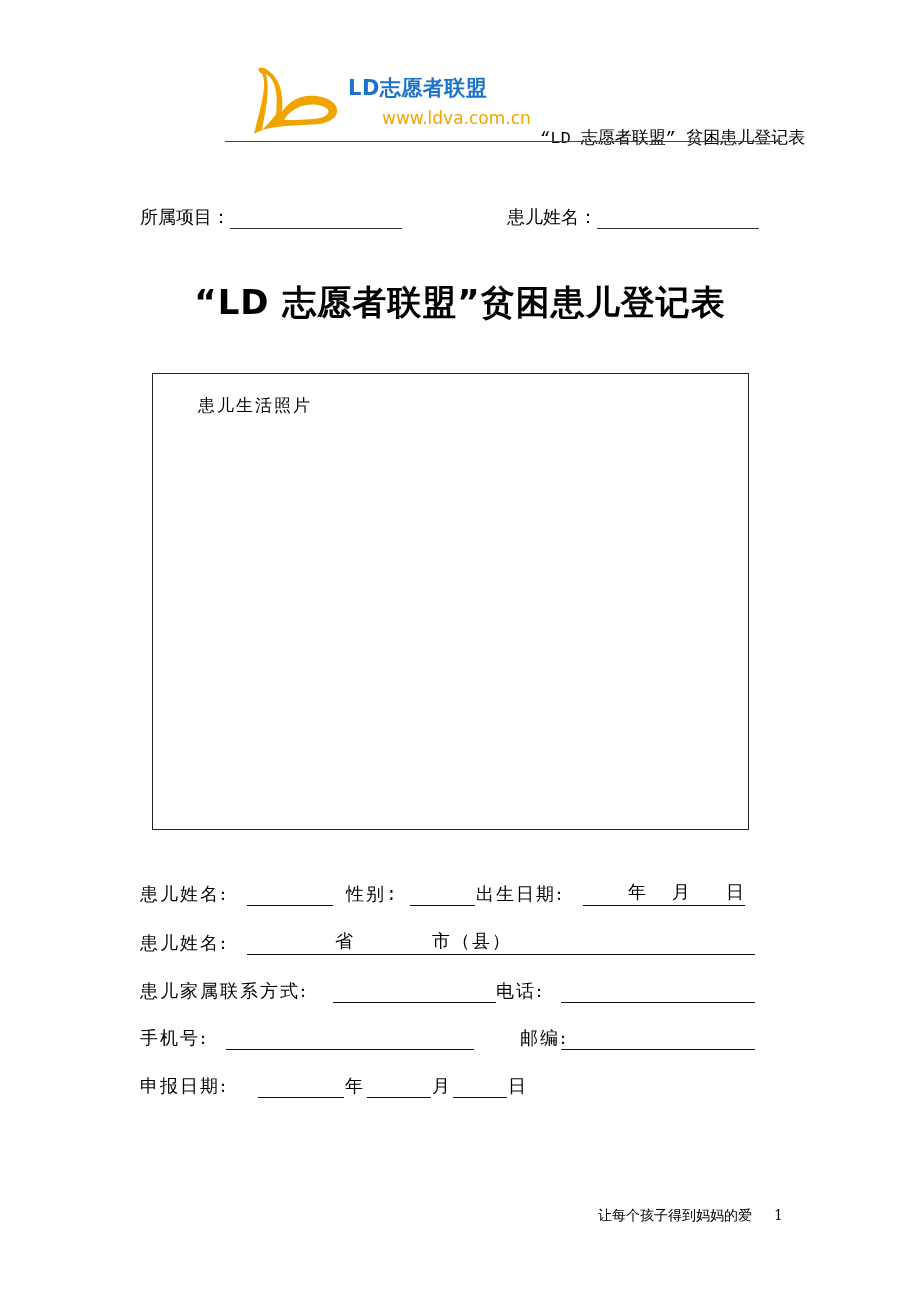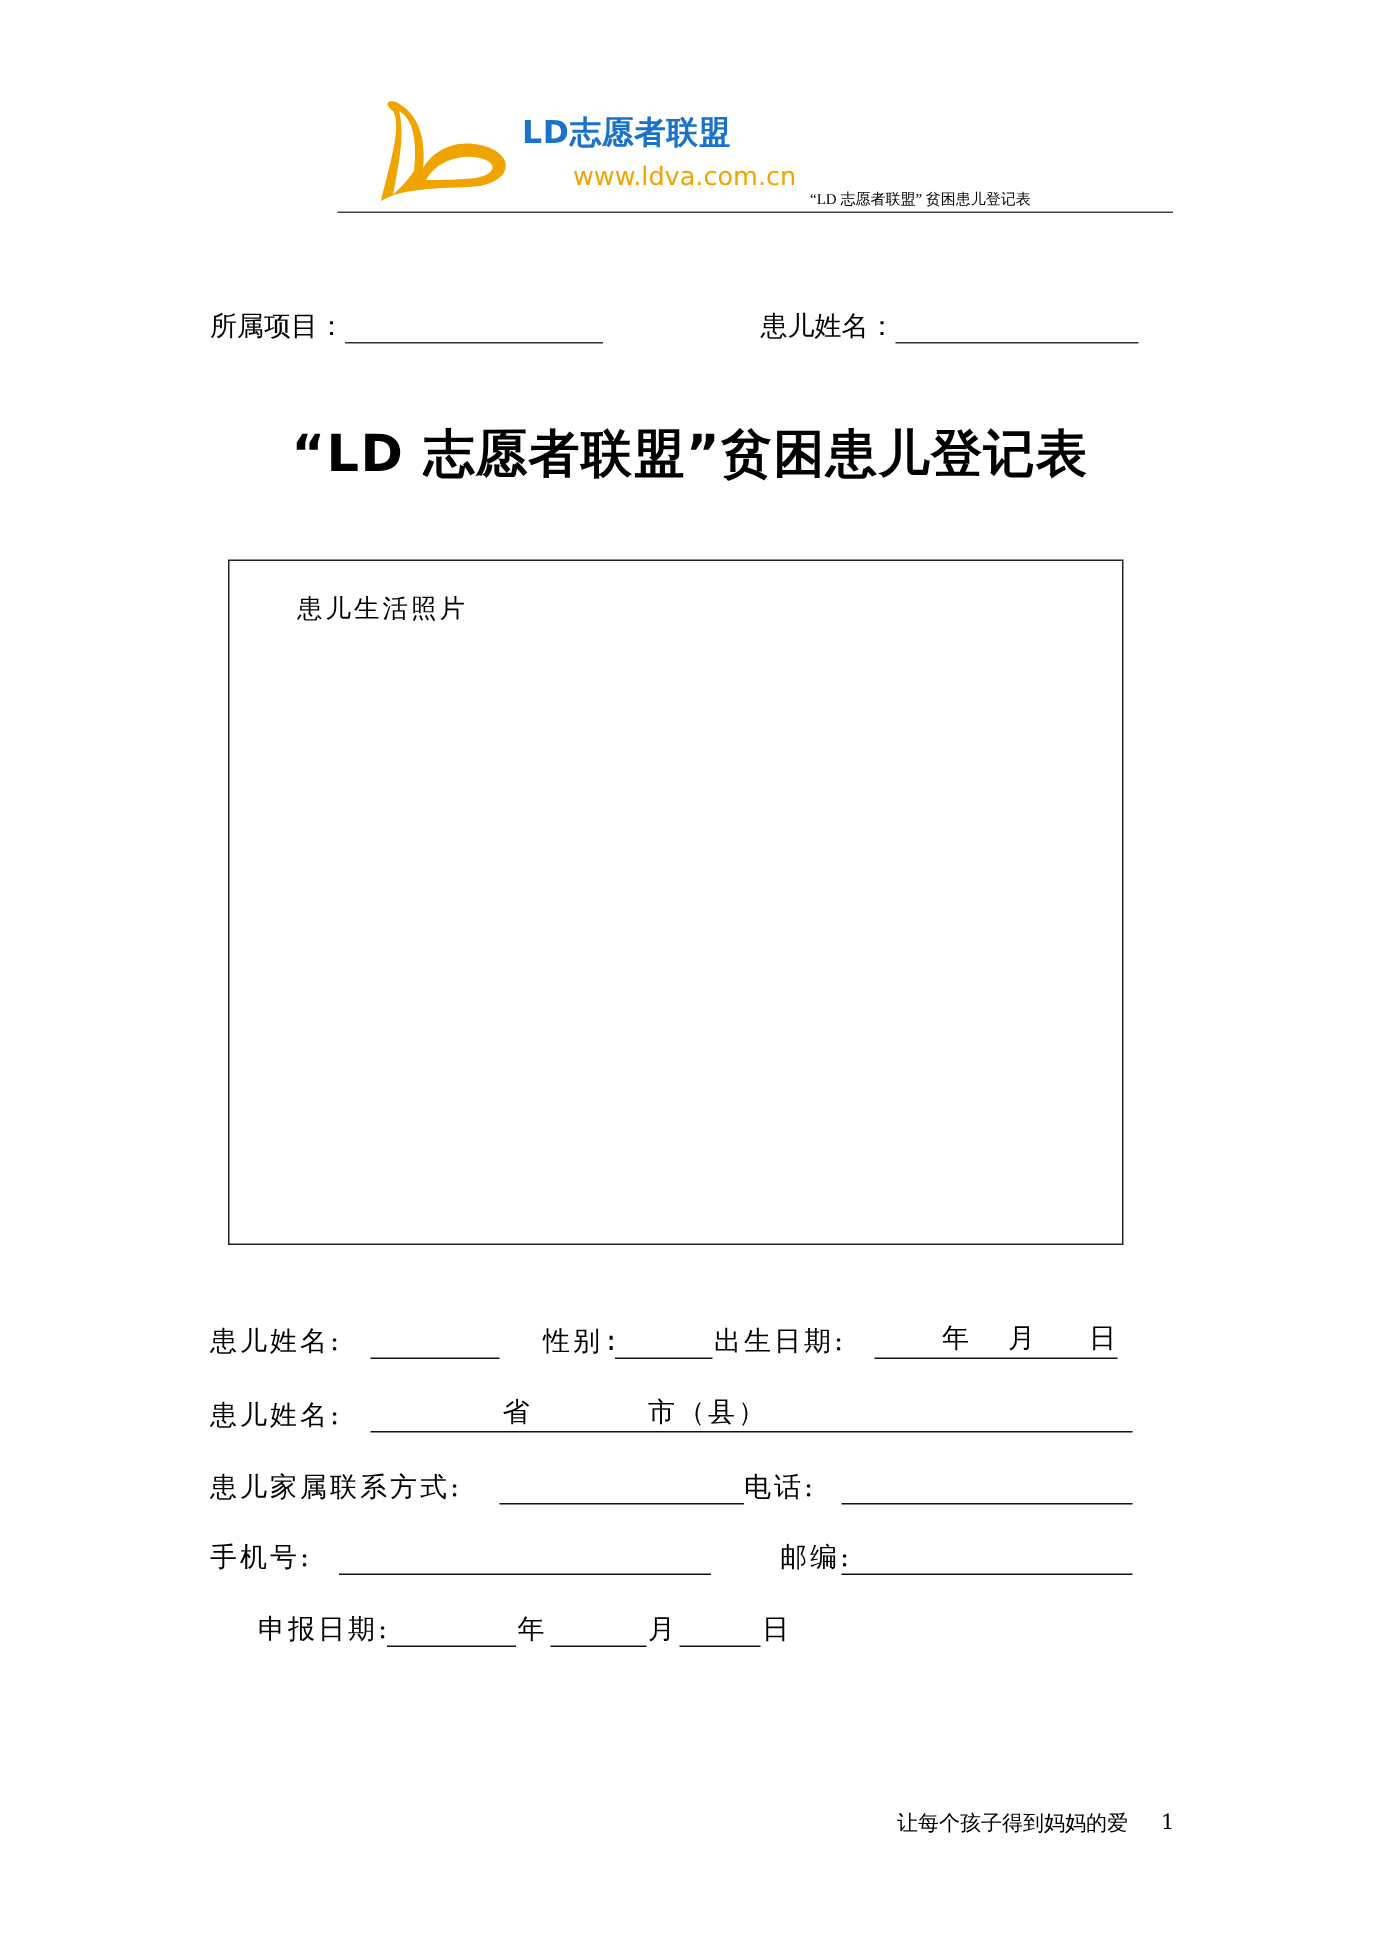--- a/index.html
+++ b/index.html
@@ -14,22 +14,22 @@
     .logo-name {
       left: 348px; top: 74px; font-size: 21px; font-weight: bold;
       color: #1a73c9; letter-spacing: 0.5px; white-space: nowrap;
       font-family: "DejaVu Sans", sans-serif;
     }
     .logo-url {
       left: 350px; top: 108px; font-size: 17px; color: #f0a400;
       white-space: nowrap; font-family: "DejaVu Sans", sans-serif; margin-left: 32px;
     }
     .header-title {
-      left: 540px; top: 126px; font-size: 10px; color: #000;
-      white-space: nowrap; font-family: Liberation Serif, serif;
+      left: 540px; top: 126px; font-size: 17px; color: #000;
+      white-space: nowrap; font-family: Liberation Mono, monospace;
     }
     .header-rule {
       left: 225px; top: 141px; width: 557px; height: 0;
       border-top: 1px solid #444;
     }
 
     
     .meta-row { top: 205px; font-size: 18px; white-space: nowrap; }
     .meta-label { display: inline-block; vertical-align: bottom; }
     .blank-line {
@@ -97,21 +97,21 @@
 
 <div class="abs main-title">“LD 志愿者联盟”贫困患儿登记表</div>
 
 <div class="abs photo-box">
   <div class="photo-label">患儿生活照片</div>
 </div>
 
 <div class="form-row" style="top:880px; width:620px;">
   <span class="seg" style="left:0;">患儿姓名:</span>
   <span class="line" style="left:107px; width:86px;"></span>
-  <span class="seg" style="left:222px;font-family:Liberation Mono, monospace;">性别:</span>
+  <span class="seg" style="left:206px;font-family:Liberation Mono, monospace;">性别:</span>
   <span class="line" style="left:270px; width:65px;"></span>
   <span class="seg" style="left:336px;">出生日期:</span>
   <span class="line" style="left:443px; width:162px;"></span>
   <span class="inline-text" style="left:488px;">年</span>
   <span class="inline-text" style="left:532px;">月</span>
   <span class="inline-text" style="left:586px;">日</span>
 </div>
 
 <div class="form-row" style="top:929px; width:620px;">
   <span class="seg" style="left:0;">患儿姓名:</span>
@@ -128,21 +128,21 @@
 </div>
 
 <div class="form-row" style="top:1024px; width:620px;">
   <span class="seg" style="left:0;">手机号:</span>
   <span class="line" style="left:86px; width:248px;"></span>
   <span class="seg" style="left:356px;margin-left:24px;">邮编:</span>
   <span class="line" style="left:421px; width:194px;"></span>
 </div>
 
 <div class="form-row" style="top:1072px; width:620px;">
-  <span class="seg" style="left:0;margin-left:32px;">申报日期:</span>
+  <span class="seg" style="left:0;">申报日期:</span>
   <span class="line" style="left:118px; width:86px;"></span>
   <span class="seg" style="left:205px;">年</span>
   <span class="line" style="left:227px; width:64px;"></span>
   <span class="seg" style="left:292px;">月</span>
   <span class="line" style="left:313px; width:54px;"></span>
   <span class="seg" style="left:368px;">日</span>
 </div>
 
 <div class="abs footer-text">让每个孩子得到妈妈的爱</div>
 <div class="abs footer-page">1</div>

